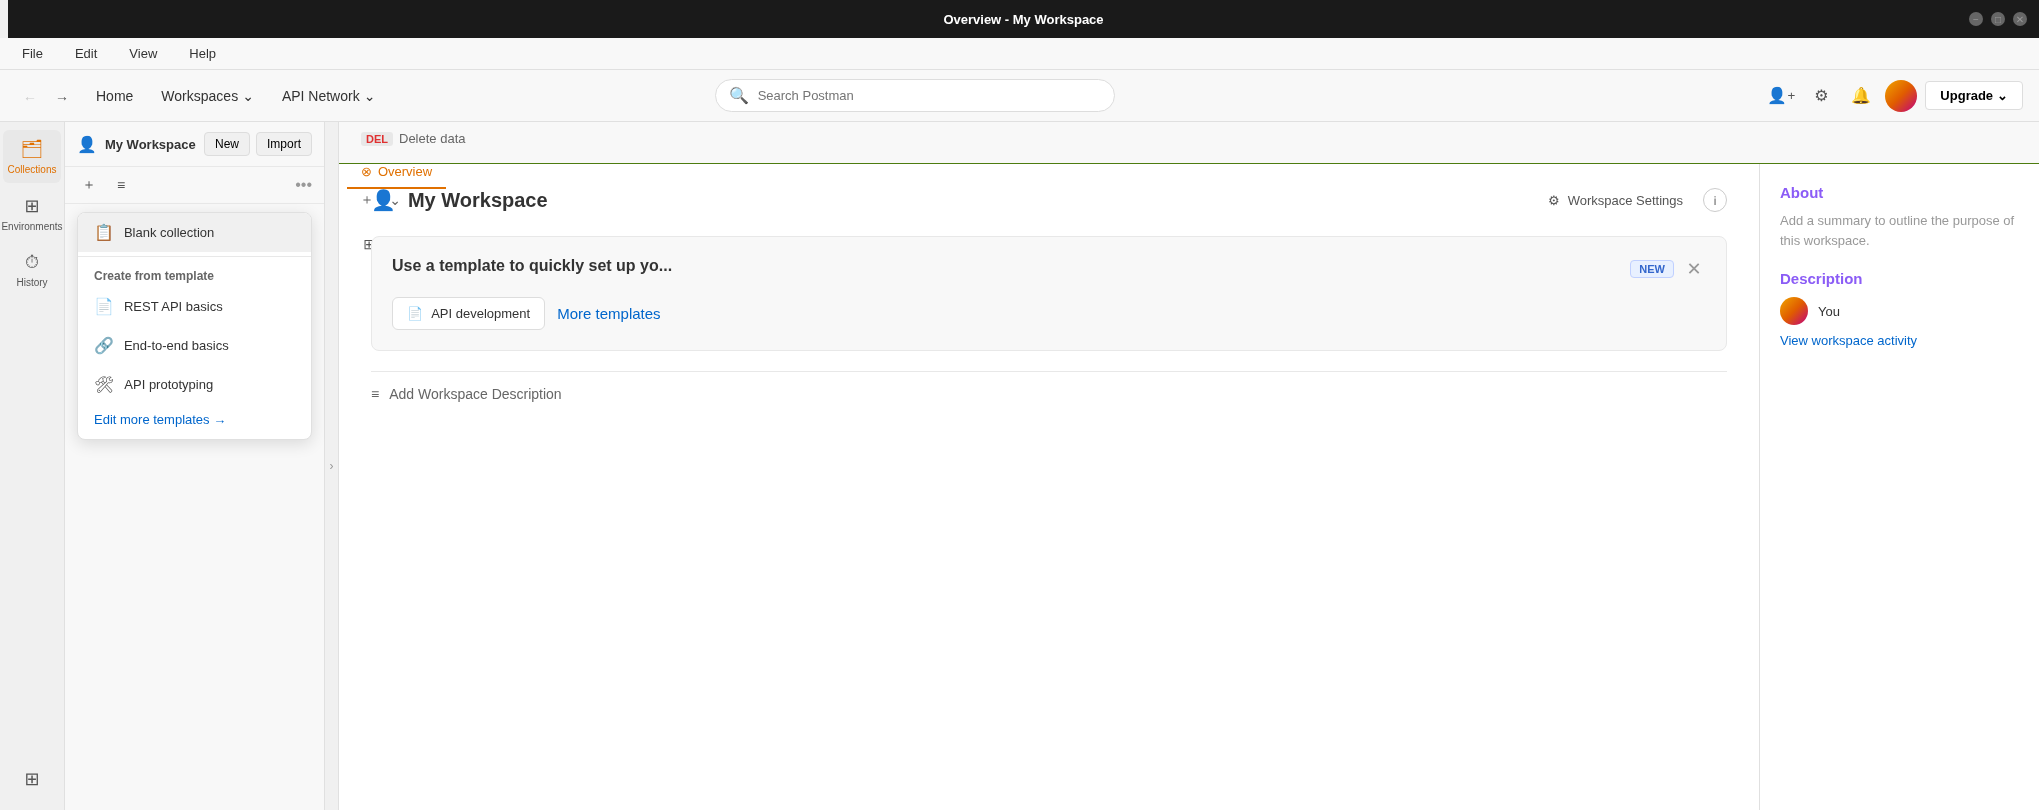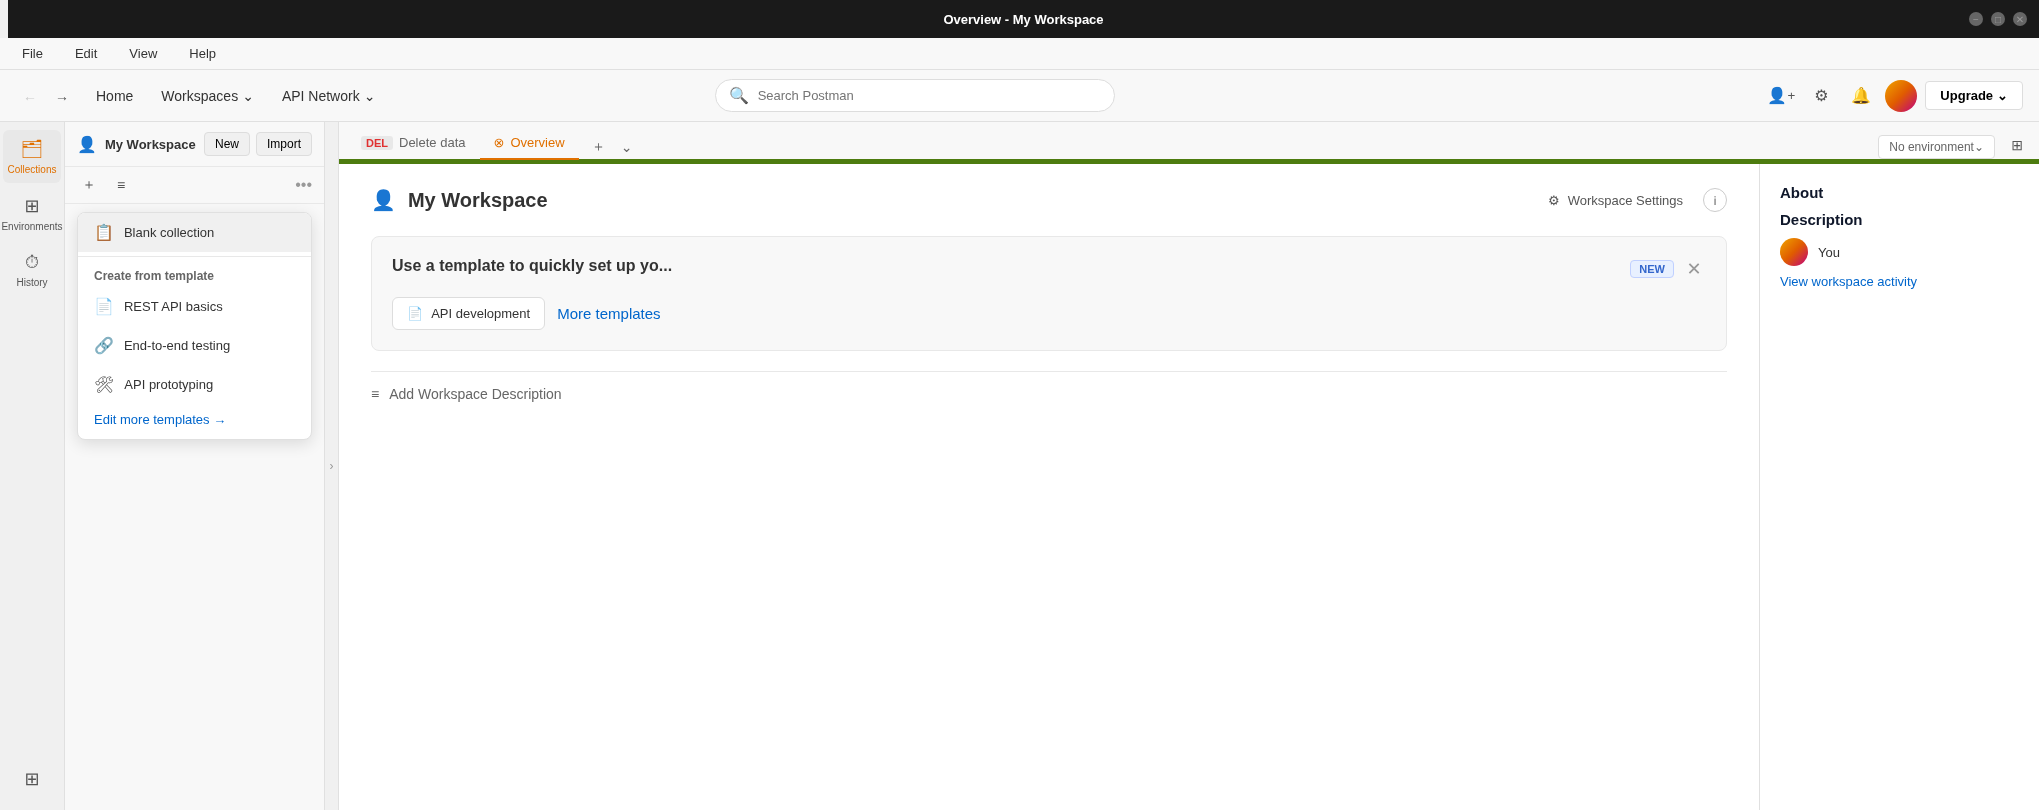--- a/index.html
+++ b/index.html
@@ -195,24 +195,24 @@
     .main-content {
       flex: 1;
       background: #fff;
       display: flex;
       flex-direction: column;
       overflow: hidden;
     }
 
     
     .tabs-bar {
-      display: flex; align-items: flex-end;
-      border-bottom: 5px solid #4d7c0f;
+      display: flex; align-items: flex-start;
+      border-bottom: 1px solid #4d7c0f;
       background: #f8f8f8;
-      height: 42px; padding: 0 8px;
+      height: 42px; padding: 0 8px; flex-direction: column;
     }
     .tab {
       display: flex; align-items: center; gap: 6px;
       padding: 8px 14px; font-size: 13px; cursor: pointer;
       color: #666; border-bottom: 2px solid transparent;
       position: relative; top: 1px;
     }
     .tab.active { color: #e07000; border-bottom-color: #e07000; font-weight: 500; }
     .tab .tab-icon { font-size: 14px; }
     .tab-actions { display: flex; align-items: center; gap: 4px; margin-left: 8px; }
@@ -278,21 +278,21 @@
       display: flex; align-items: center; gap: 10px;
       padding: 14px 0; color: #666; font-size: 14px; cursor: pointer;
       border-top: 1px solid #e8e8e8;
     }
 
     
     .right-panel {
       width: 280px; border-left: 1px solid #e0e0e0;
       padding: 20px; background: #fff; overflow-y: auto;
     }
-    .right-section-title { font-size: 15px; font-weight: 600; color: #0f172a; margin-bottom: 10px; }
+    .right-section-title { font-size: 15px; font-weight: 600; color: #8b5cf6; margin-bottom: 10px; }
     .about-text { font-size: 13px; color: #999; line-height: 1.5; margin-bottom: 20px; }
     .contributors-section {}
     .contributor-item { display: flex; align-items: center; gap: 10px; margin-bottom: 8px; }
     .contributor-avatar {
       width: 28px; height: 28px; border-radius: 50%;
       background: linear-gradient(135deg, #f0a500, #e05c00, #c00080);
     }
     .contributor-name { font-size: 13px; color: #333; }
     .view-activity { font-size: 13px; color: #0066cc; cursor: pointer; margin-top: 8px; }
     .info-btn {
@@ -396,21 +396,21 @@
         <span>Blank collection</span>
       </div>
       <div class="dropdown-divider"></div>
       <div class="dropdown-section-title">Create from template</div>
       <div class="dropdown-item">
         <span class="item-icon">📄</span>
         <span>REST API basics</span>
       </div>
       <div class="dropdown-item">
         <span class="item-icon">🔗</span>
-        <span>End-to-end testing</span>
+        <span>End-to-end basics</span>
       </div>
       <div class="dropdown-item">
         <span class="item-icon">🛠</span>
         <span>API prototyping</span>
       </div>
       <div class="dropdown-link">Edit more templates →</div>
     </div>
   </div>
 
   <div style="width:14px;background:#f0f0f0;display:flex;align-items:center;justify-content:center;cursor:pointer;border-right:1px solid #e0e0e0;">
@@ -471,20 +471,21 @@
 
         <div class="add-description">
           <span>≡</span>
           <span>Add Workspace Description</span>
         </div>
 
       </div>
 
       <div class="right-panel">
         <div class="right-section-title">About</div>
+        <p class="about-text">Add a summary to outline the purpose of this workspace.</p>
 
         <div class="contributors-section">
           <div class="right-section-title">Description</div>
           <div class="contributor-item">
             <div class="contributor-avatar"></div>
             <span class="contributor-name">You</span>
           </div>
           <div class="view-activity">View workspace activity</div>
         </div>
       </div>

